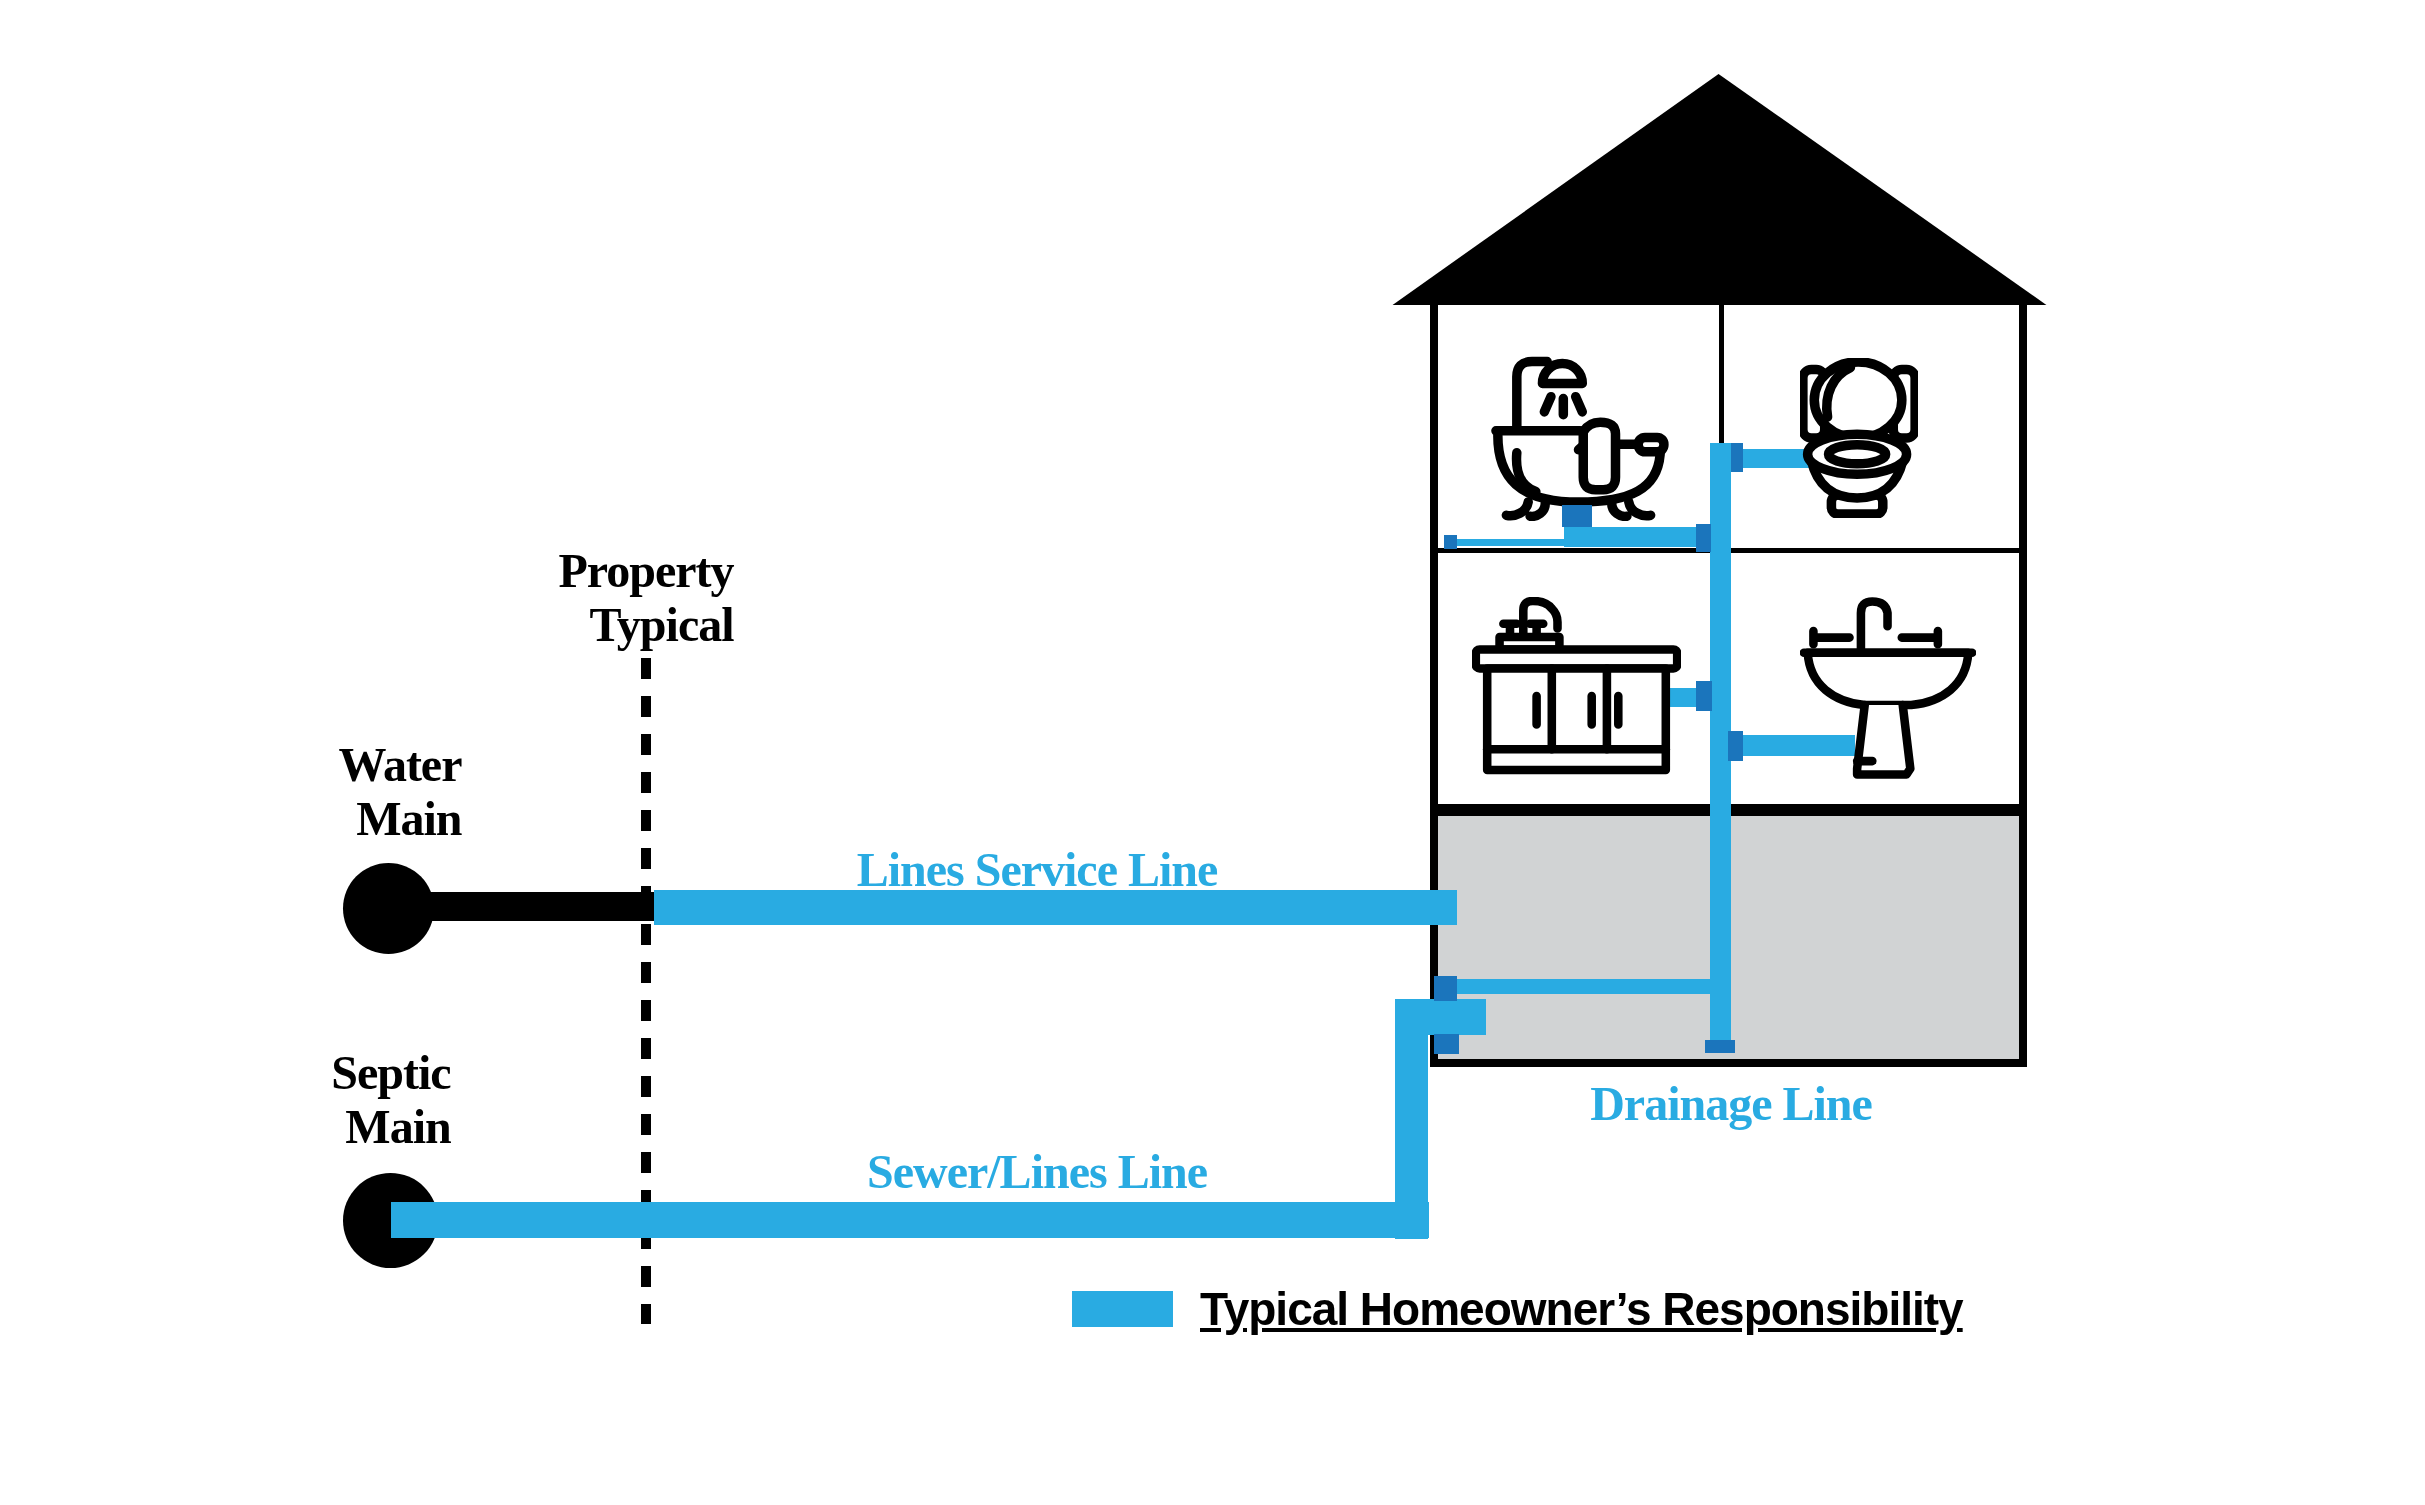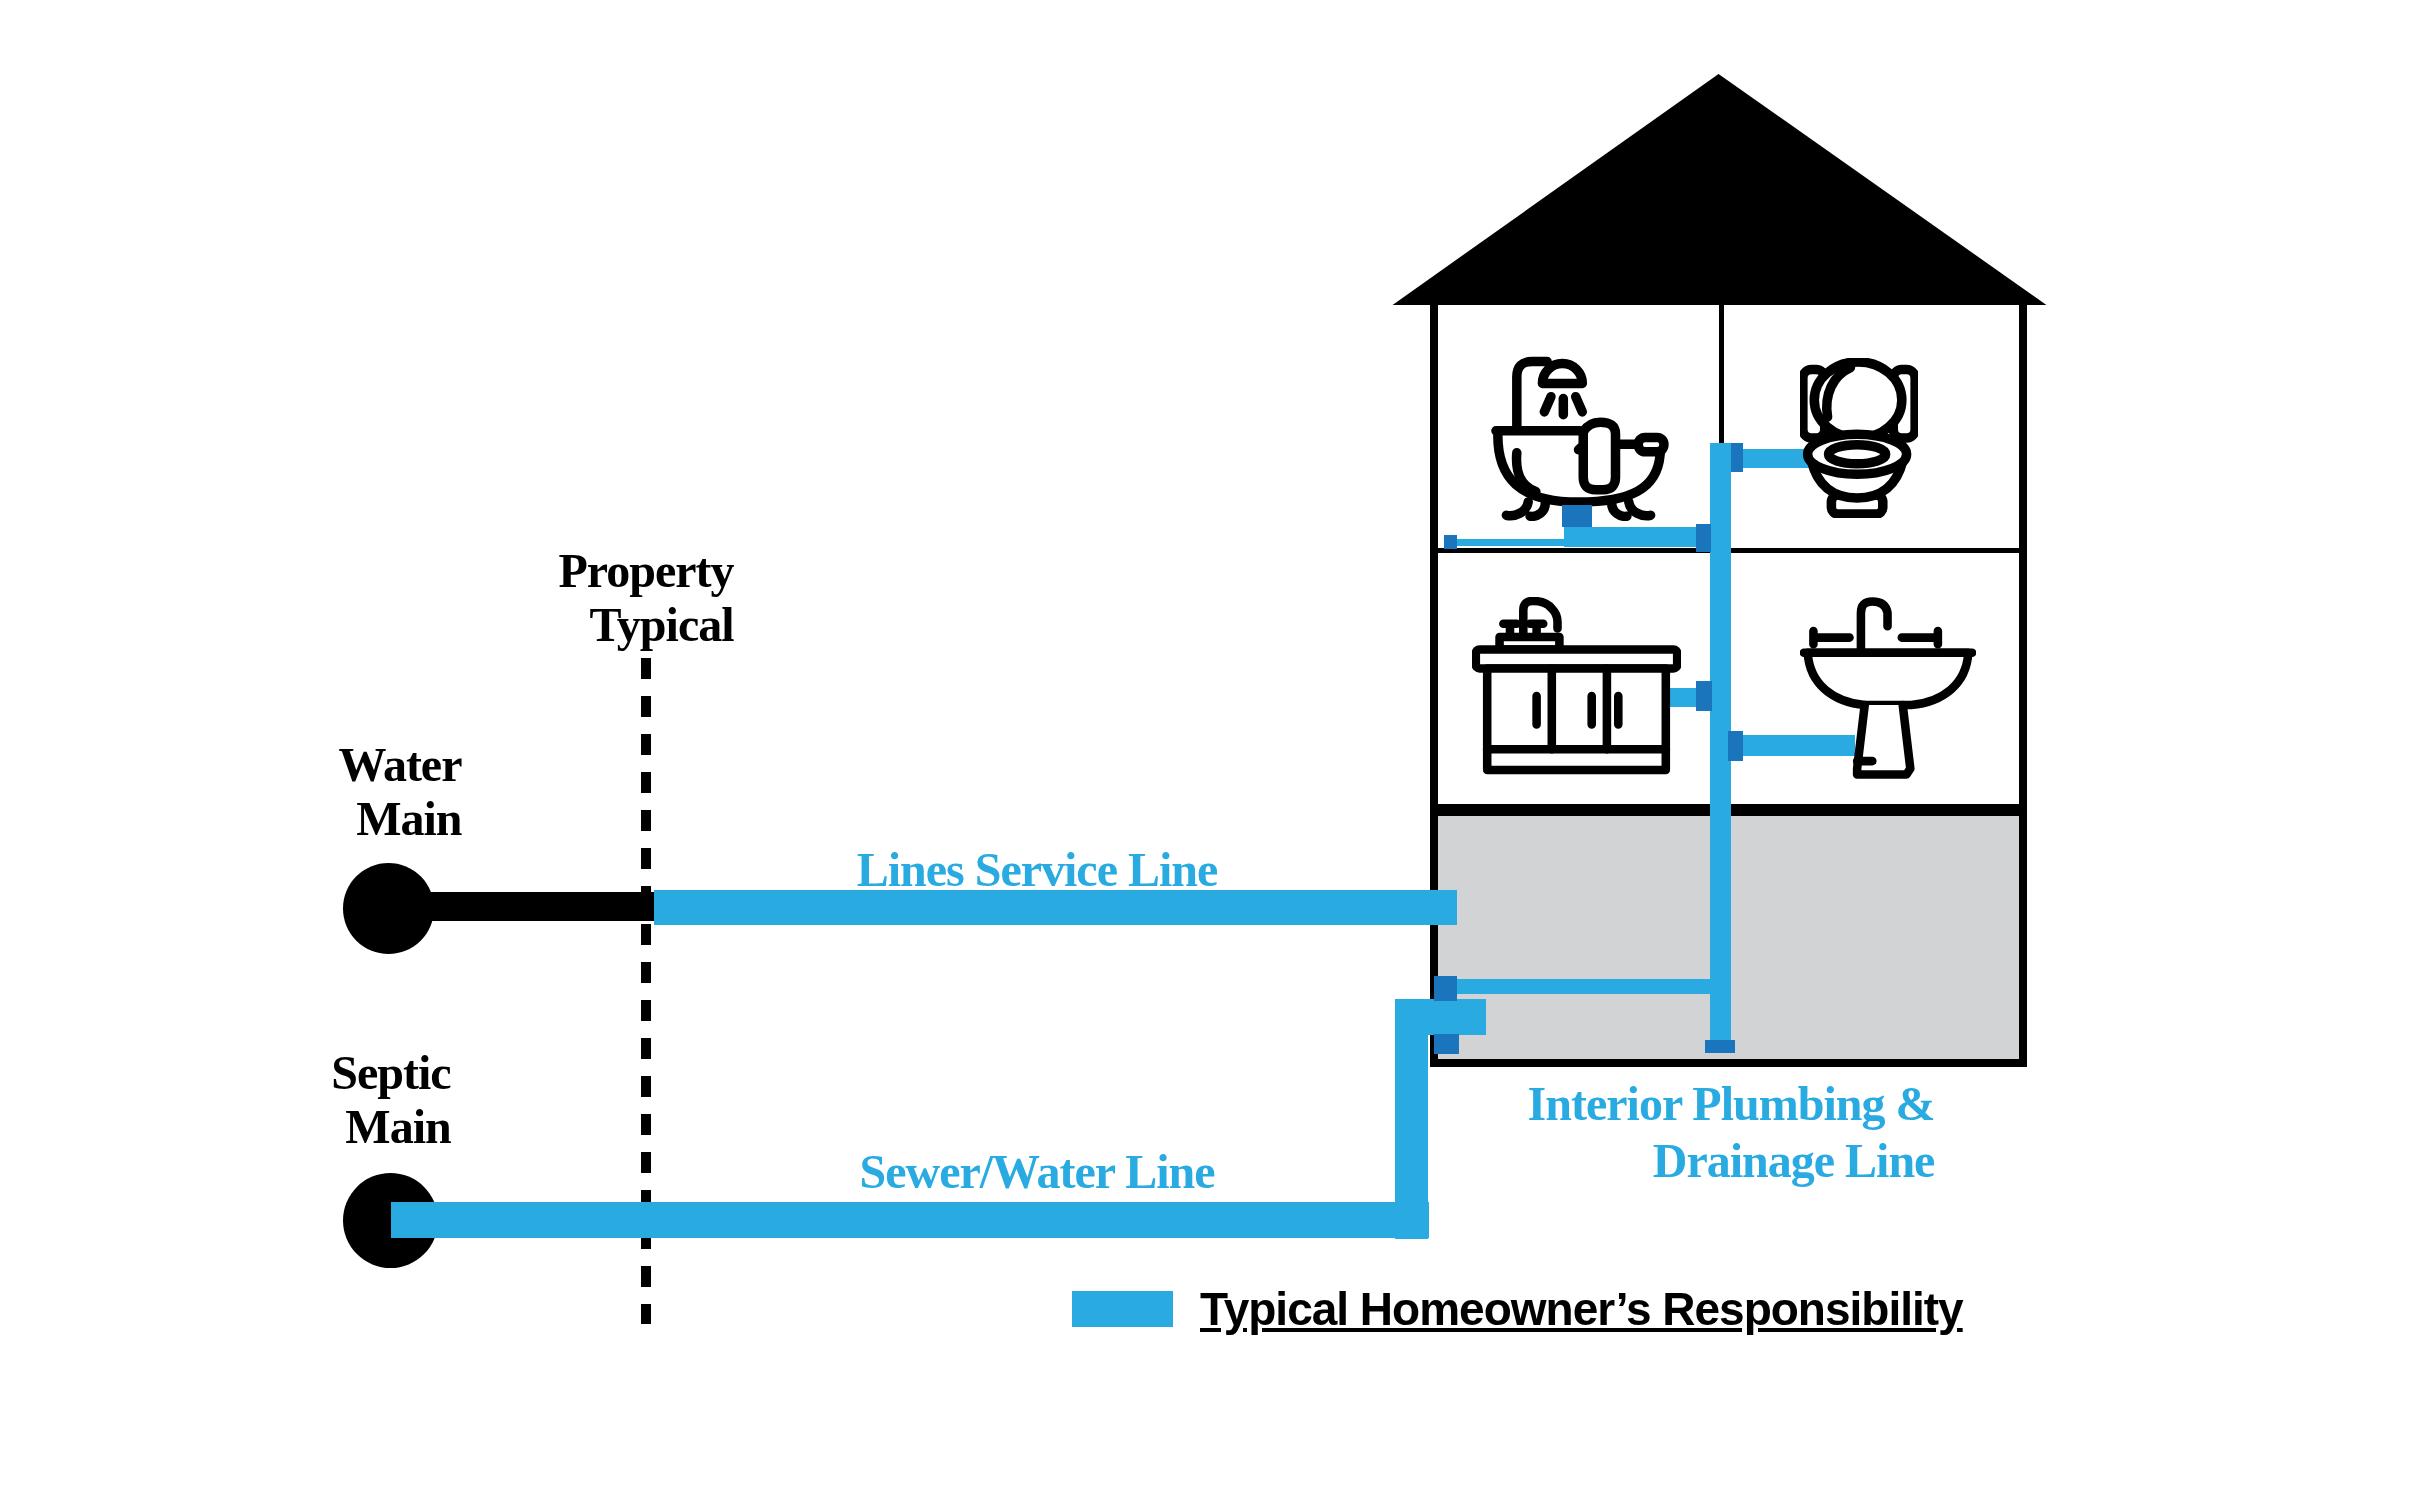--- a/index.html
+++ b/index.html
@@ -163,24 +163,23 @@
     <div>Main</div>
   </div>
 
   <div class="lbl" style="left:391px;top:1046px;">
     <div>Septic</div>
     <div>Main</div>
   </div>
 
   <div class="lbl lbl-blue" style="left:1037px;top:843px;">Lines Service Line</div>
 
-  <div class="lbl lbl-blue" style="left:1037px;top:1145px;">Sewer/Water Line</div>
+  <div class="lbl lbl-blue" style="left:1037px;top:1145px;">Sewer/Lines Line</div>
 
   <div class="lbl lbl-blue lbl-interior" style="left:1731px;top:1075px;">
-    <div>Interior Plumbing &amp;</div>
     <div>Drainage Line</div>
   </div>
 
   <div class="abs pipe" style="left:1072px;top:1291px;width:101px;height:36px;"></div>
   <div class="legend-label" style="left:1200px;top:1282px;">Typical Homeowner’s Responsibility</div>
 
 </div>
 
 
 </body></html>

